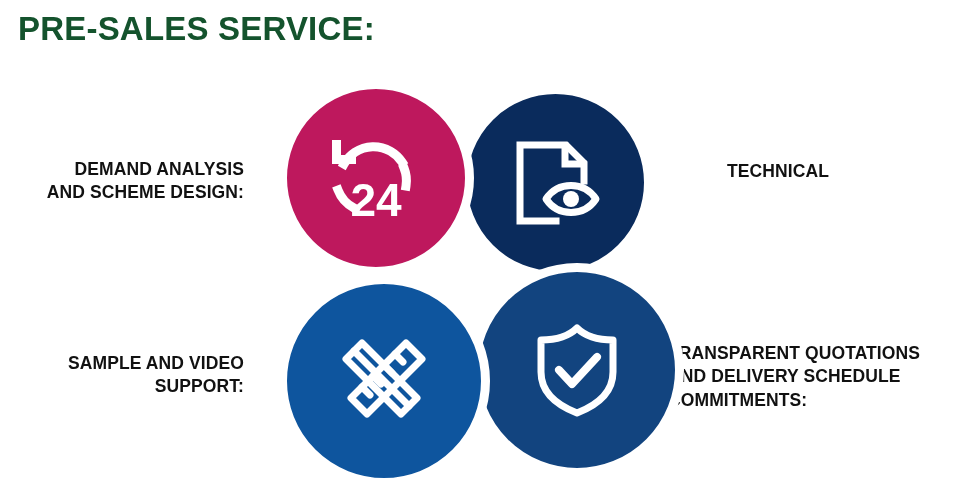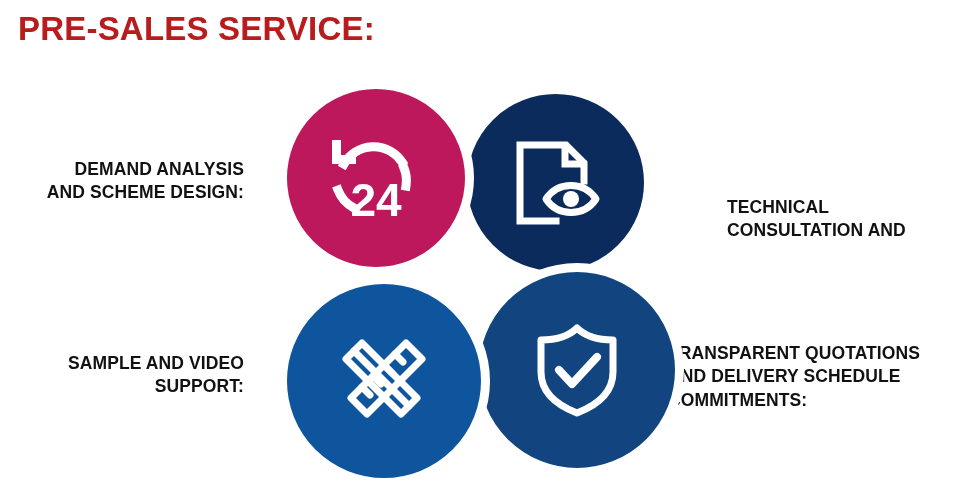--- a/index.html
+++ b/index.html
@@ -21,21 +21,21 @@
   }
 
   
   #page-title {
     position: absolute;
     left: 18px;
     top: 10px;
     font-size: 33px;
     font-weight: bold;
     letter-spacing: 0.2px;
-    color: #b91c1c;
+    color: #14532d;
     white-space: nowrap;
   }
 
   
   #cluster {
     position: absolute;
     left: 270px;
     top: 75px;
     width: 420px;
     height: 415px;
@@ -108,21 +108,20 @@
   }
   #label-sample {
     right: 716px;
     top: 352px;
     width: 260px;
   }
   #label-technical {
     left: 727px;
     top: 160px;
     width: 232px;
-    margin-top: 36px;
   }
   #label-transparent {
     left: 668px;
     top: 342px;
     width: 292px;
   }
   .label .ln {
     display: block;
     white-space: nowrap;
   }
@@ -188,21 +187,20 @@
 
   </div>
 
   <div class="label label-left" id="label-demand">
     <span class="ln">DEMAND ANALYSIS</span>
     <span class="ln">AND SCHEME DESIGN:</span>
   </div>
 
   <div class="label label-right" id="label-technical">
     <span class="ln">TECHNICAL</span>
-    <span class="ln">CONSULTATION AND</span>
   </div>
 
   <div class="label label-left" id="label-sample">
     <span class="ln">SAMPLE AND VIDEO</span>
     <span class="ln">SUPPORT:</span>
   </div>
 
   <div class="label label-right" id="label-transparent">
     <span class="ln">TRANSPARENT QUOTATIONS</span>
     <span class="ln">AND DELIVERY SCHEDULE</span>

